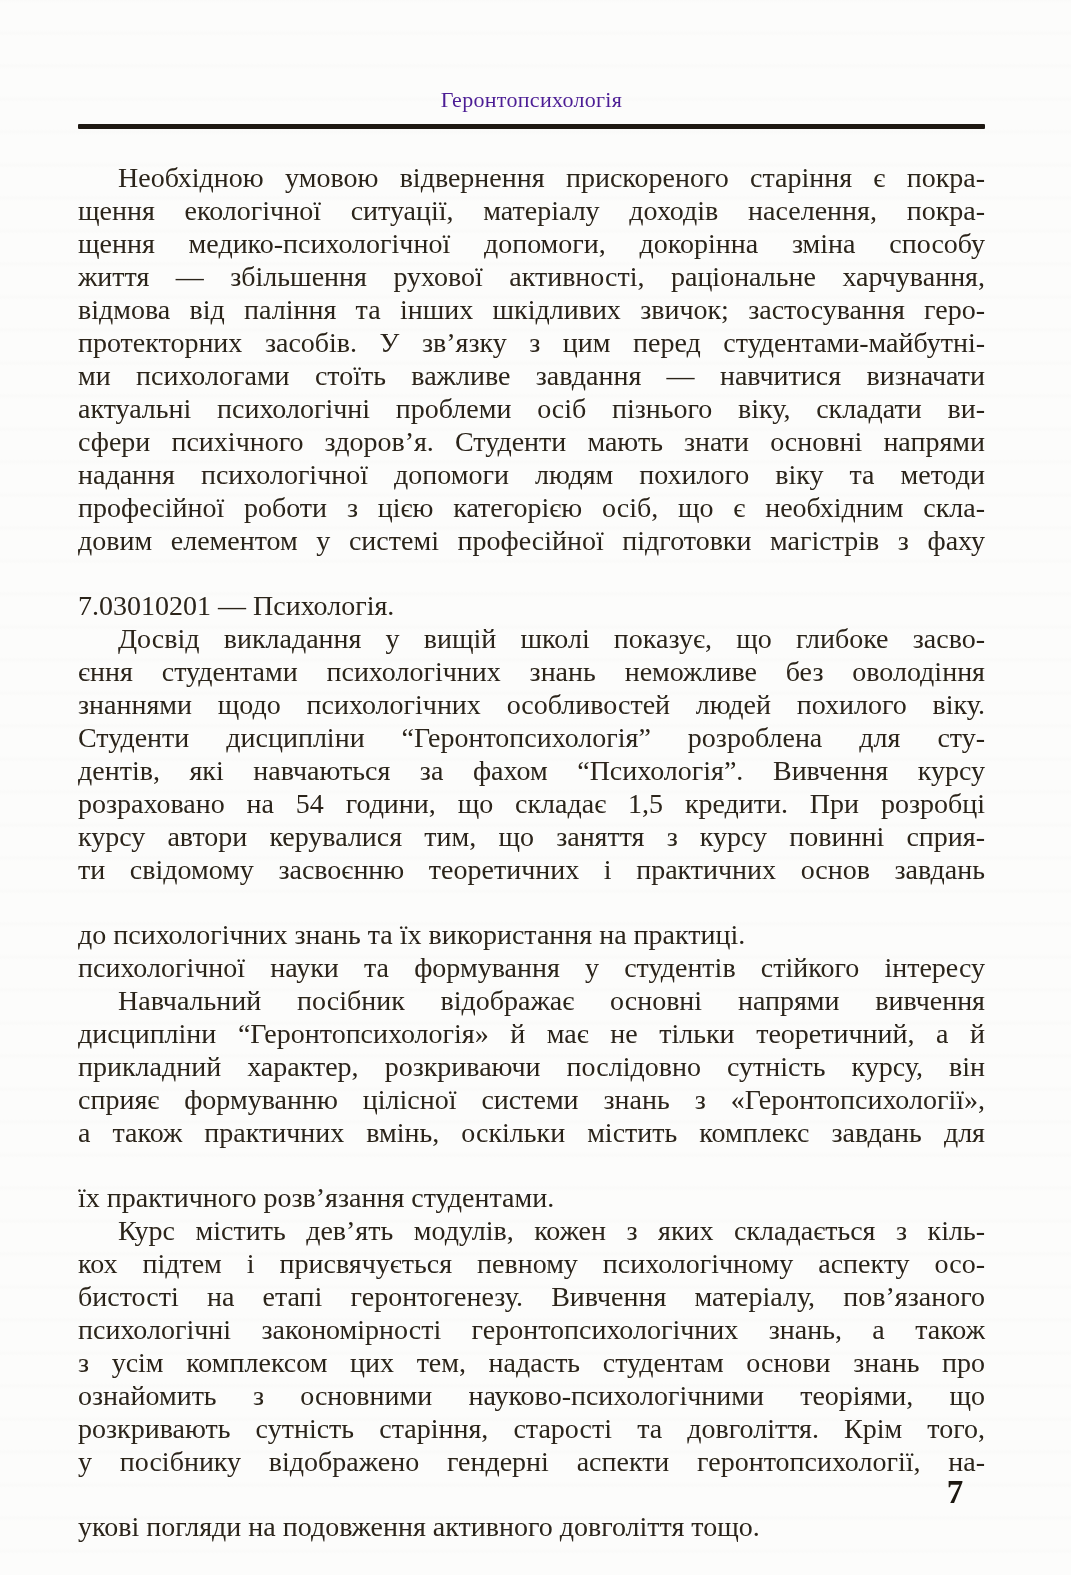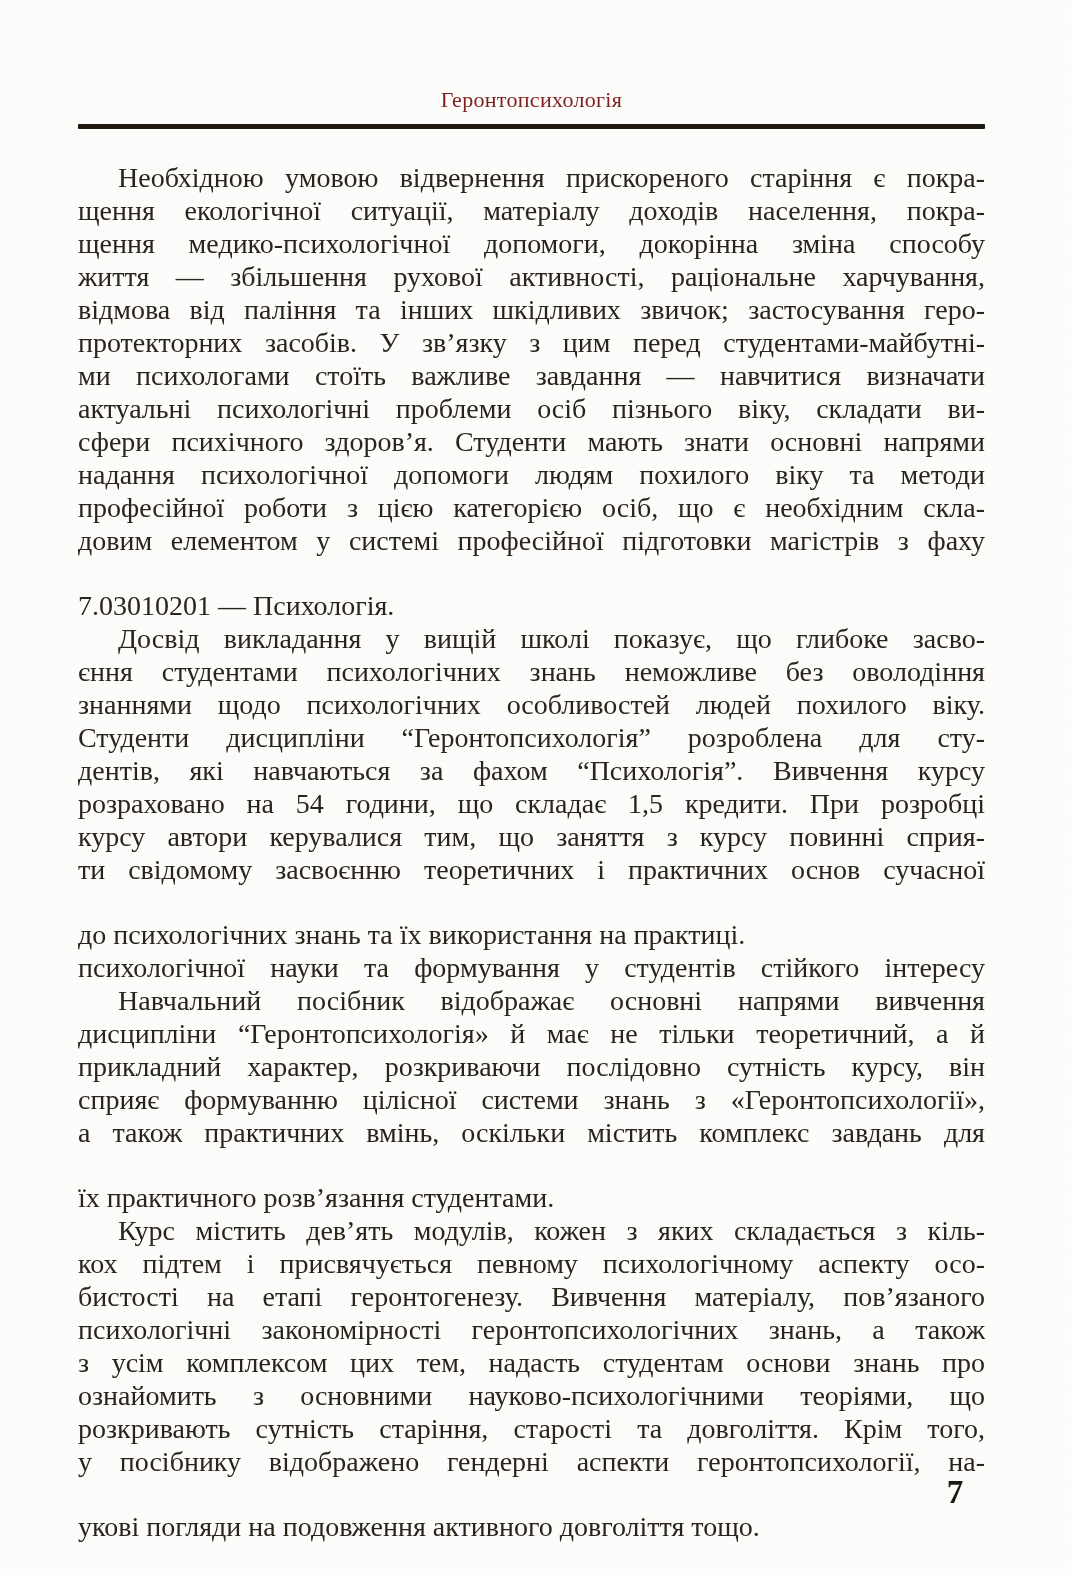--- a/index.html
+++ b/index.html
@@ -34,21 +34,21 @@
   }
   .running-head {
     position: absolute;
     top: 88px;
     left: 78px;
     width: 907px;
     text-align: center;
     font-size: 22px;
     line-height: 24px;
     letter-spacing: 0.3px;
-    color: #7f1d1d;
+    color: #4c1d95;
   }
   .head-rule {
     position: absolute;
     top: 124px;
     left: 78px;
     width: 907px;
     height: 5px;
     background: #1e1812;
     border-radius: 1px;
   }
@@ -113,21 +113,21 @@
     </div>
 
     <div>
       <div class="line first">Досвід викладання у вищій школі показує, що глибоке засво-</div>
       <div class="line">єння студентами психологічних знань неможливе без оволодіння</div>
       <div class="line">знаннями щодо психологічних особливостей людей похилого віку.</div>
       <div class="line">Студенти дисципліни “Геронтопсихологія” розроблена для сту-</div>
       <div class="line">дентів, які навчаються за фахом “Психологія”. Вивчення курсу</div>
       <div class="line">розраховано на 54 години, що складає 1,5 кредити. При розробці</div>
       <div class="line">курсу автори керувалися тим, що заняття з курсу повинні сприя-</div>
-      <div class="line">ти свідомому засвоєнню теоретичних і практичних основ сучасної</div>
+      <div class="line">ти свідомому засвоєнню теоретичних і практичних основ завдань</div>
       <div class="line last">до психологічних знань та їх використання на практиці.</div>
       <div class="line">психологічної науки та формування у студентів стійкого інтересу</div>
     </div>
 
     <div>
       <div class="line first">Навчальний посібник відображає основні напрями вивчення</div>
       <div class="line">дисципліни “Геронтопсихологія» й має не тільки теоретичний, а й</div>
       <div class="line">прикладний характер, розкриваючи послідовно сутність курсу, він</div>
       <div class="line">сприяє формуванню цілісної системи знань з «Геронтопсихології»,</div>
       <div class="line">а також практичних вмінь, оскільки містить комплекс завдань для</div>

